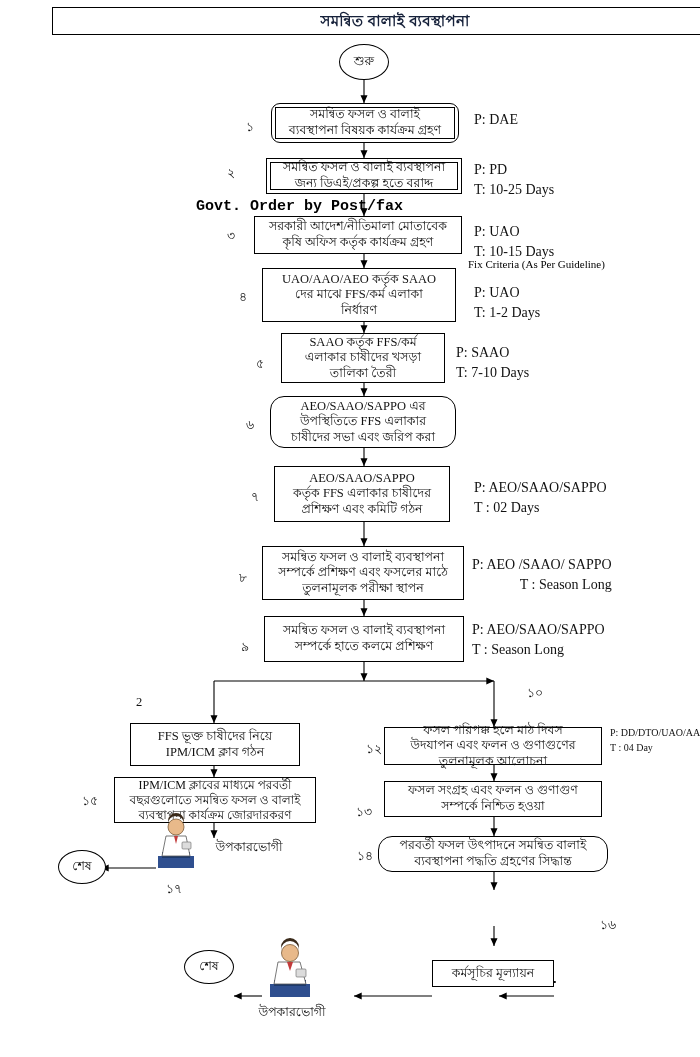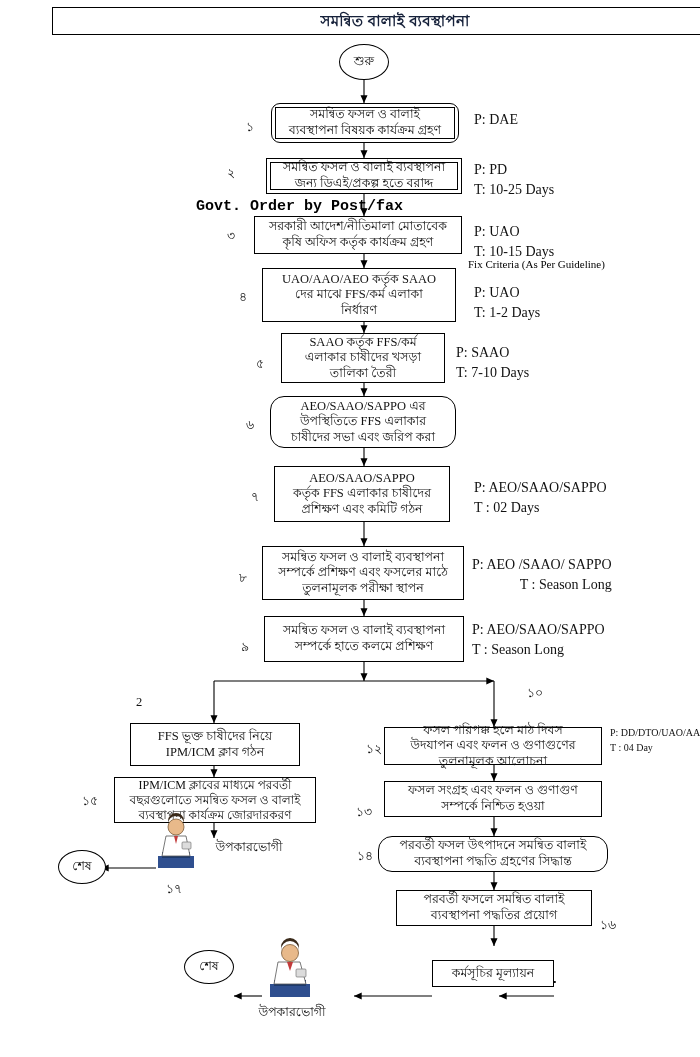--- a/index.html
+++ b/index.html
@@ -192,24 +192,20 @@
   <div class="node" style="left:340px;top:781px;width:218px;height:36px;">
     <div class="inner" style="white-space:pre-line;">ফসল সংগ্রহ এবং ফলন ও গুণাগুণ
 সম্পর্কে নিশ্চিত হওয়া</div>
   </div>
 
   <div class="node" style="left:334px;top:836px;width:230px;height:36px;border-radius:14px;">
     <div class="inner" style="white-space:pre-line;">পরবর্তী ফসল উৎপাদনে সমন্বিত বালাই
 ব্যবস্থাপনা পদ্ধতি গ্রহণের সিদ্ধান্ত</div>
   </div>
 
-  <div class="node" style="left:352px;top:890px;width:196px;height:36px;">
-    <div class="inner" style="white-space:pre-line;">পরবর্তী ফসলে সমন্বিত বালাই
-ব্যবস্থাপনা পদ্ধতির প্রয়োগ</div>
-  </div>
 
   <div class="node" style="left:388px;top:960px;width:122px;height:27px;">
     <div class="inner">কর্মসূচির মূল্যায়ন</div>
   </div>
 
   <div class="node oval" style="left:14px;top:850px;width:48px;height:34px;">
     <div class="inner">শেষ</div>
   </div>
 
   <div class="node oval" style="left:140px;top:950px;width:50px;height:34px;">

